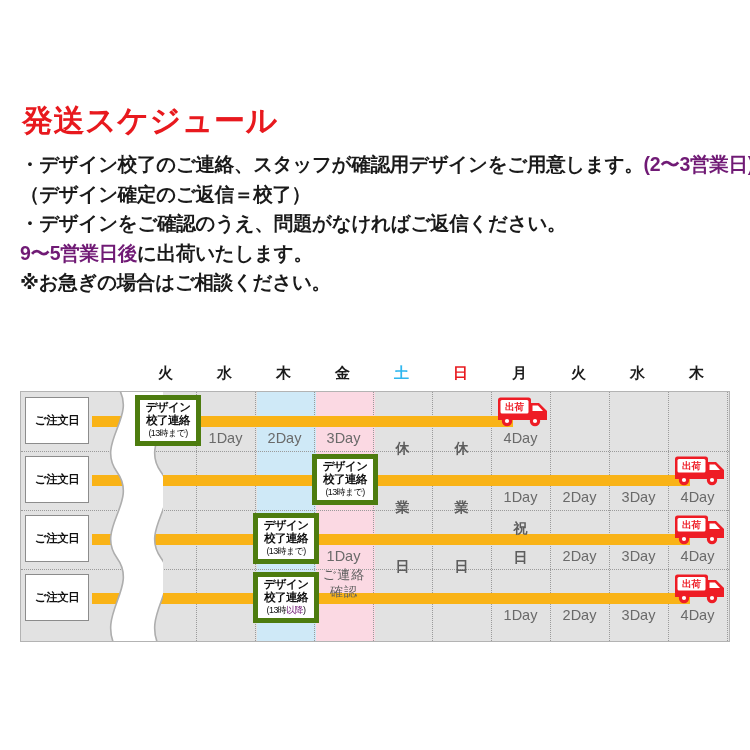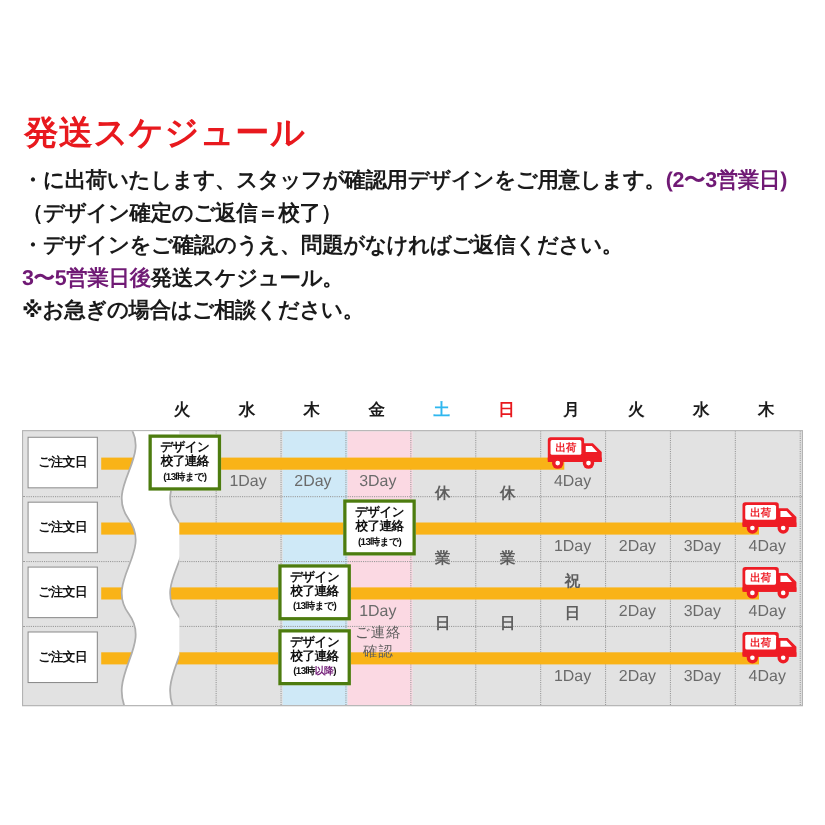--- a/index.html
+++ b/index.html
@@ -104,32 +104,32 @@
     display: flex; align-items: center; justify-content: center;
     font-size: 11.5px; font-weight: bold; color: #111;
     letter-spacing: -0.5px;
   }
 
   
   .designbox {
     position: absolute;
     width: 66px; height: 51px;
     background: #ffffff;
-    border: 3px solid #4d7c0f;
+    border: 5px solid #4d7c0f;
     display: flex; flex-direction: column;
     align-items: center; justify-content: center;
     line-height: 12.5px;
     z-index: 6;
   }
   .designbox .l1, .designbox .l2 {
     font-size: 11.5px; font-weight: bold; color: #111;
     letter-spacing: -0.6px; white-space: nowrap;
   }
   .designbox .l3 {
-    font-size: 9px; font-weight: bold; color: #111;
+    font-size: 9px; font-weight: normal; color: #111;
     letter-spacing: -0.6px; white-space: nowrap; margin-top: 1px;
   }
 
   
   .daycount {
     position: absolute;
     width: 59px; text-align: center;
     font-size: 14.5px; color: #6a6a6a;
     font-family: "Liberation Sans", sans-serif;
   }
@@ -164,24 +164,24 @@
   .truck svg { display: block; }
 </style>
 </head>
 <body>
 
 <div id="page">
 
   <div class="headline">発送スケジュール</div>
 
   <div class="bodycopy" id="bodycopy">
-      <span class="ln"><span>・に出荷いたします、スタッフが確認用デザインをご用意します。</span><span class="red">(2〜3営業日)</span></span>
+      <span class="ln"><span>・デザイン校了のご連絡、スタッフが確認用デザインをご用意します。</span><span class="red">(2〜3営業日)</span></span>
       <span class="ln"><span>（デザイン確定のご返信＝校了）</span></span>
       <span class="ln"><span>・デザインをご確認のうえ、問題がなければご返信ください。</span></span>
-      <span class="ln"><span class="red"> 3〜5営業日後</span><span>発送スケジュール。</span></span>
+      <span class="ln"><span class="red"> 9〜5営業日後</span><span>に出荷いたします。</span></span>
       <span class="ln"><span>※お急ぎの場合はご相談ください。</span></span>
     </div>
 
   <div id="dayheader">
       <div class="dayhead" style="left: 116px;">火</div>
       <div class="dayhead" style="left: 175px;">水</div>
       <div class="dayhead" style="left: 234px;">木</div>
       <div class="dayhead" style="left: 293px;">金</div>
       <div class="dayhead sat" style="left: 352px;">土</div>
       <div class="dayhead sun" style="left: 411px;">日</div>

